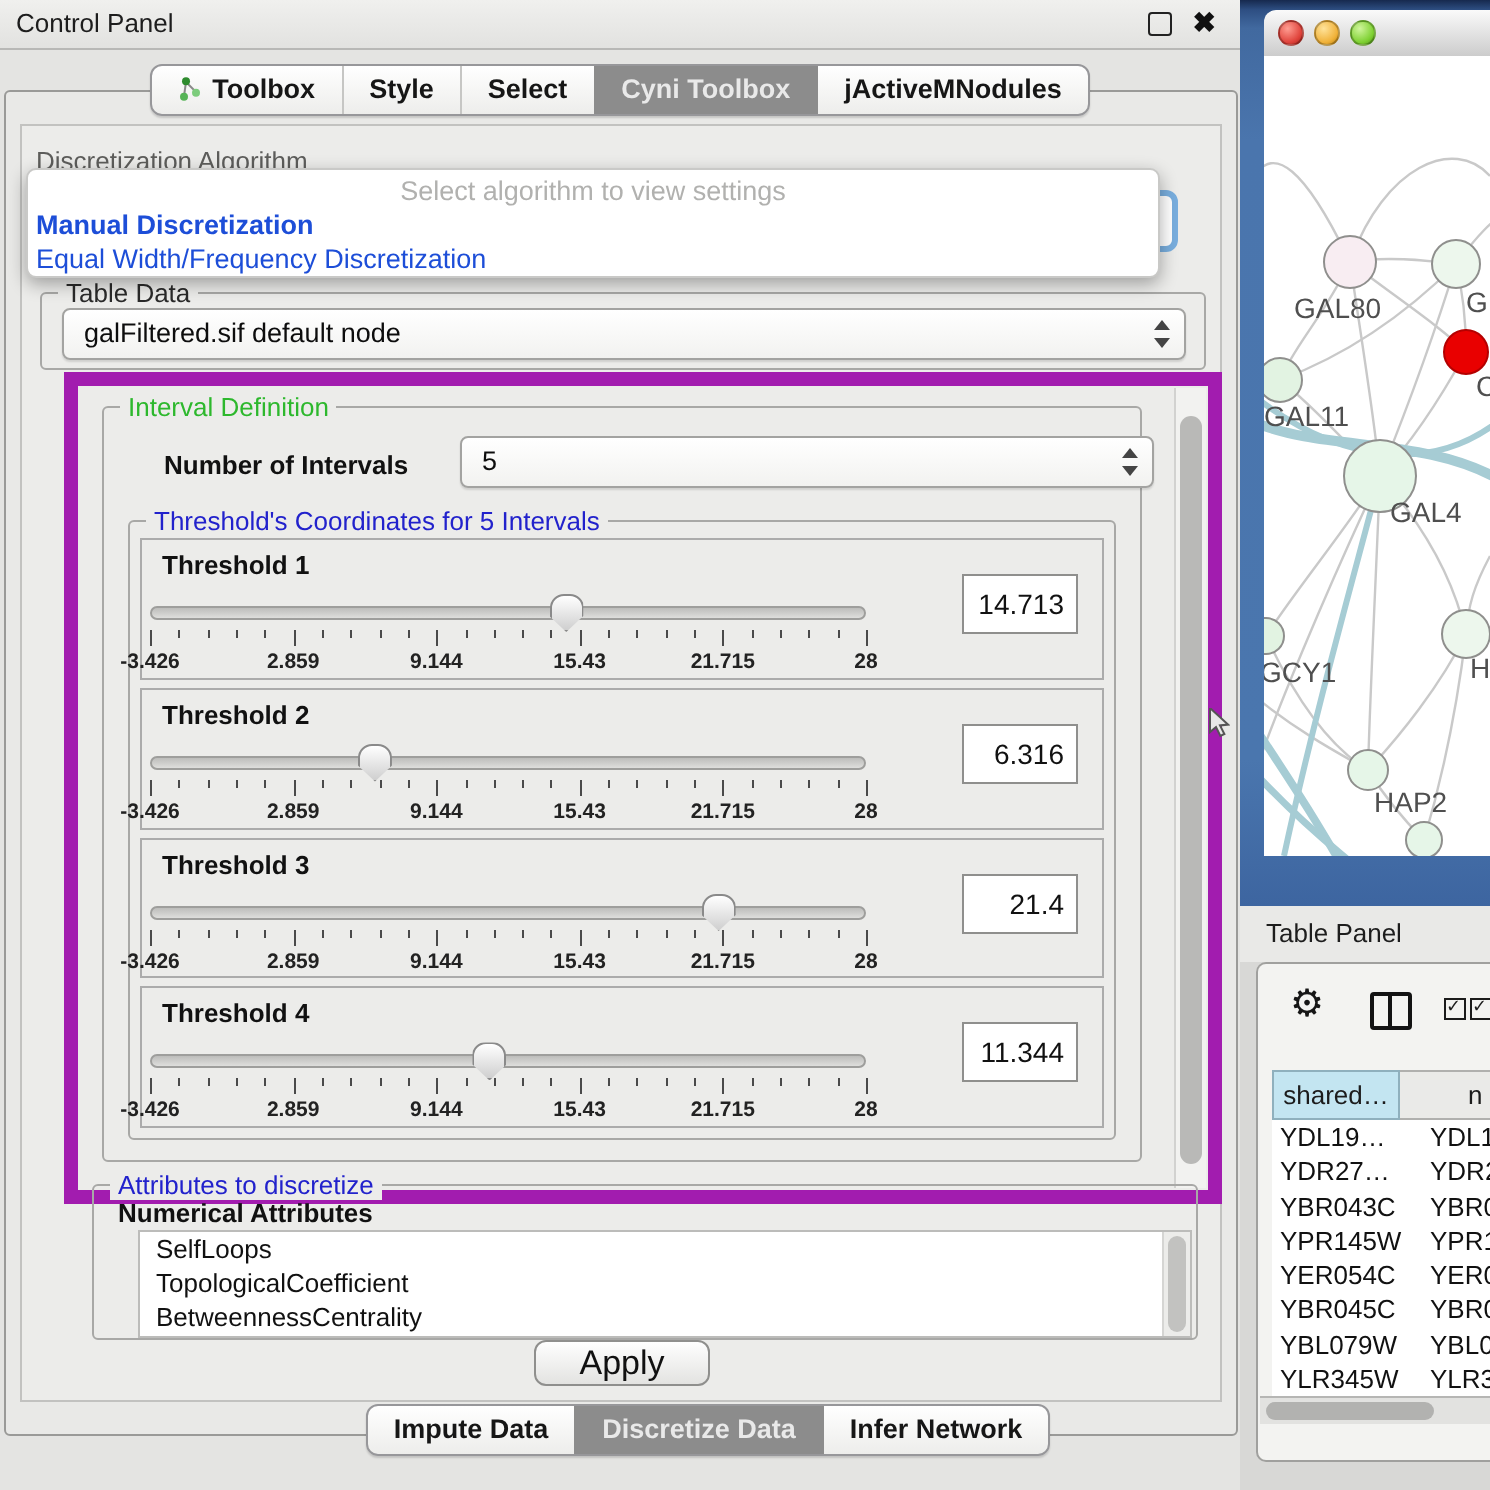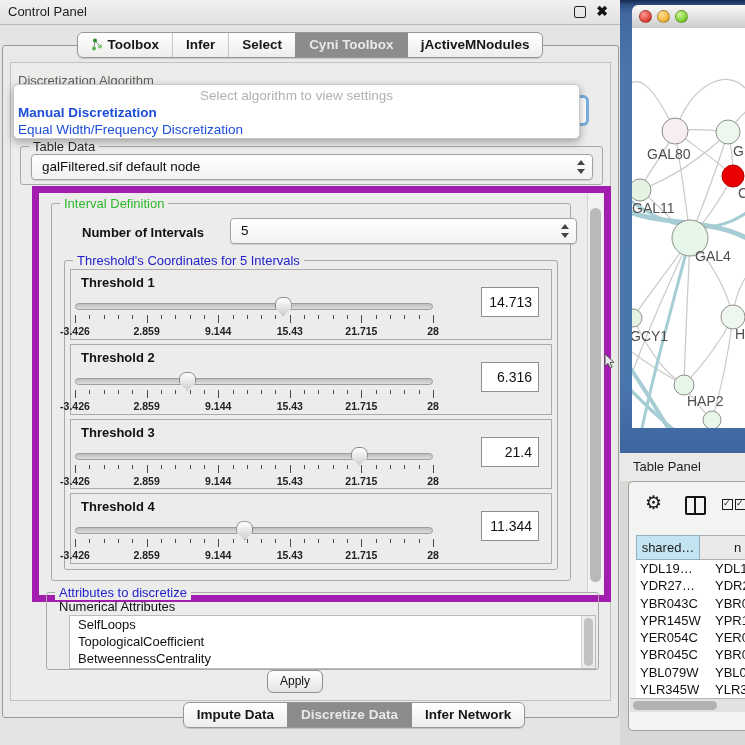--- a/index.html
+++ b/index.html
@@ -78,28 +78,28 @@
     border-radius:7px 7px 2px 2px;clip-path:polygon(0 0,100% 0,100% 58%,50% 100%,0 58%);}
   .ticks{position:absolute;left:0;right:0;top:21px;height:9px;}
   .tick{position:absolute;width:1px;height:4px;background:#4a4a4a;}
   .tick.major{height:8px;}
   .tick-labels{position:absolute;left:0;right:0;top:31px;height:12px;}
   .tick-label{position:absolute;transform:translateX(-50%);font-size:10.5px;font-weight:bold;color:#222;white-space:nowrap;}
   .value-box{position:absolute;right:12px;top:17px;width:50px;height:28px;background:#fff;
     border:1px solid #8f8f8d;font-size:14px;line-height:28px;text-align:right;padding-right:6px;}
   
   #attributes-group{left:46px;top:592px;width:551px;height:76px;overflow:visible;}
-  #num-attr-label{position:absolute;left:12px;top:6px;font-size:13px;font-weight:normal;}
+  #num-attr-label{position:absolute;left:12px;top:6px;font-size:13px;font-weight:bold;}
   .attr-list{position:absolute;left:22px;top:22px;right:2px;height:52px;background:#fff;
     border:1px solid #bcbcba;overflow:hidden;}
   .attr-item{font-size:13px;line-height:17px;padding-left:8px;white-space:nowrap;}
   .list-vscroll{position:absolute;right:0;top:0;bottom:0;width:13px;background:#ececea;border-left:1px solid #d5d5d3;}
   .list-vthumb{position:absolute;left:2px;right:2px;top:2px;bottom:2px;border-radius:6px;background:#c2c2c0;}
-  .apply-btn{position:absolute;left:267px;top:670px;width:56px;height:23px;border:1px solid #8f8f8d;
-    border-radius:6px;background:linear-gradient(#fefefe,#e3e3e1);font-size:12px;
+  .apply-btn{position:absolute;left:267px;top:670px;width:88px;height:23px;border:1px solid #8f8f8d;
+    border-radius:6px;background:linear-gradient(#fefefe,#e3e3e1);font-size:17px;
     font-family:"Liberation Sans",sans-serif;text-align:center;line-height:21px;box-sizing:border-box;}
   
   .net-frame{position:absolute;left:620px;top:0;width:125px;height:453px;
     background:linear-gradient(180deg,#16294e 0px,#2e4f83 5px,#41699f 14px,#4a75ad 70px,#4a76ae 380px,#3d65a0 453px);}
   .net-titlebar{position:absolute;left:12px;top:5px;width:113px;height:23px;
     background:linear-gradient(#fafafa,#cccccc);border-bottom:1px solid #9a9a98;border-radius:6px 0 0 0;}
   .light{position:absolute;top:5px;width:13px;height:13px;border-radius:50%;border:1px solid rgba(0,0,0,.25);box-sizing:border-box;}
   .light.red{left:7px;background:radial-gradient(circle at 35% 30%,#ff9d92,#e0443c 65%,#a31f18);}
   .light.yellow{left:25px;background:radial-gradient(circle at 35% 30%,#ffe39a,#f0b23a 65%,#b97e08);}
   .light.green{left:43px;background:radial-gradient(circle at 35% 30%,#d0f59c,#7fd133 65%,#4f9312);}
@@ -152,21 +152,21 @@
                 <line x1="4" y1="3" x2="3" y2="10" stroke="#8a8a8a"></line>
                 <line x1="4" y1="3" x2="9" y2="8" stroke="#8a8a8a"></line>
                 <circle cx="4" cy="2.6" r="2" fill="#2e8b2e"></circle>
                 <circle cx="3" cy="10.4" r="2" fill="#57b457"></circle>
                 <circle cx="9" cy="8.4" r="2" fill="#7ccc7c"></circle>
               </svg>
             </span>
             <span>Toolbox</span>
           </div>
           <div class="tab">
-            <span>Infer</span>
+            <span>Style</span>
           </div>
           <div class="tab">
             <span>Select</span>
           </div>
           <div class="tab selected">
             <span>Cyni Toolbox</span>
           </div>
           <div class="tab">
             <span>jActiveMNodules</span>
           </div>

